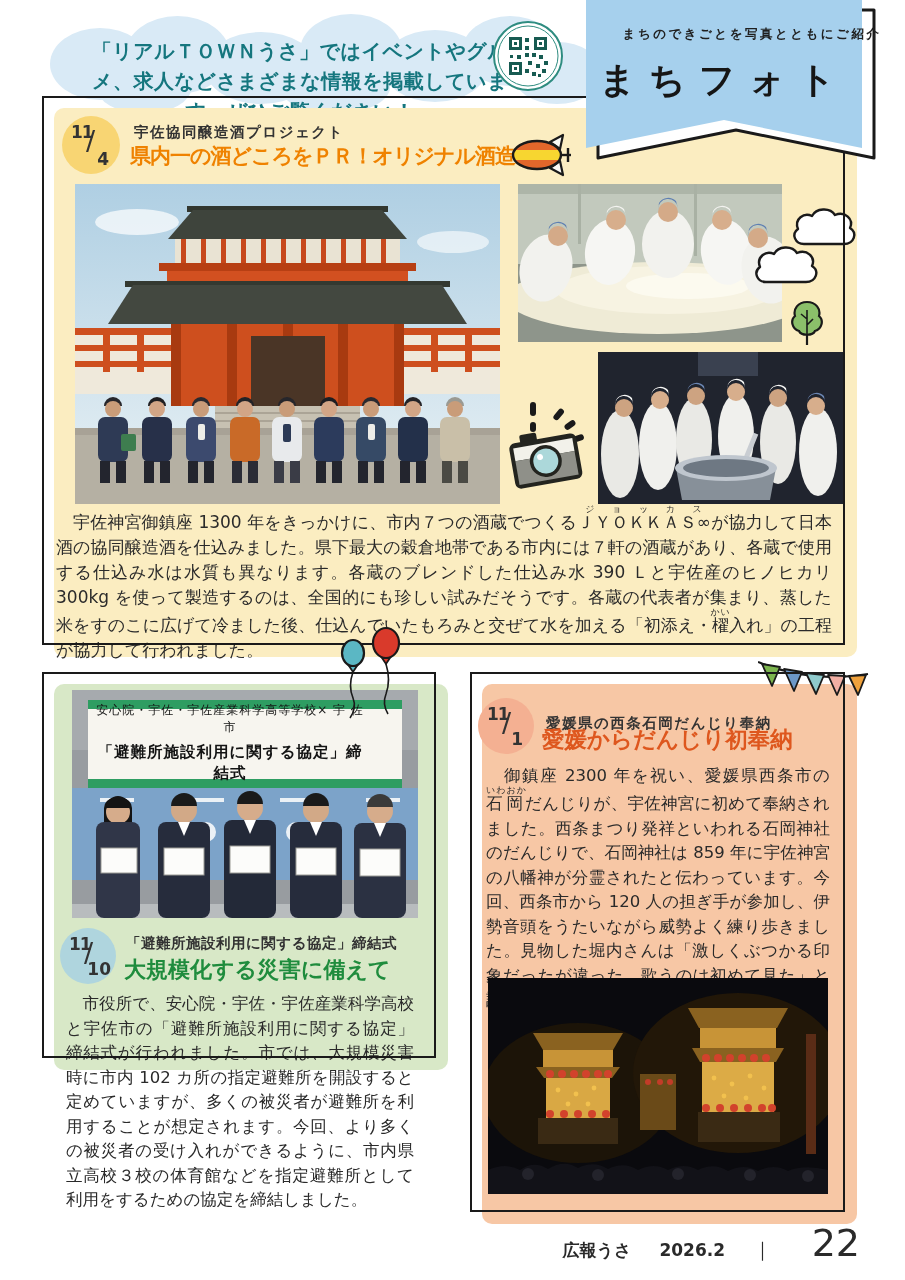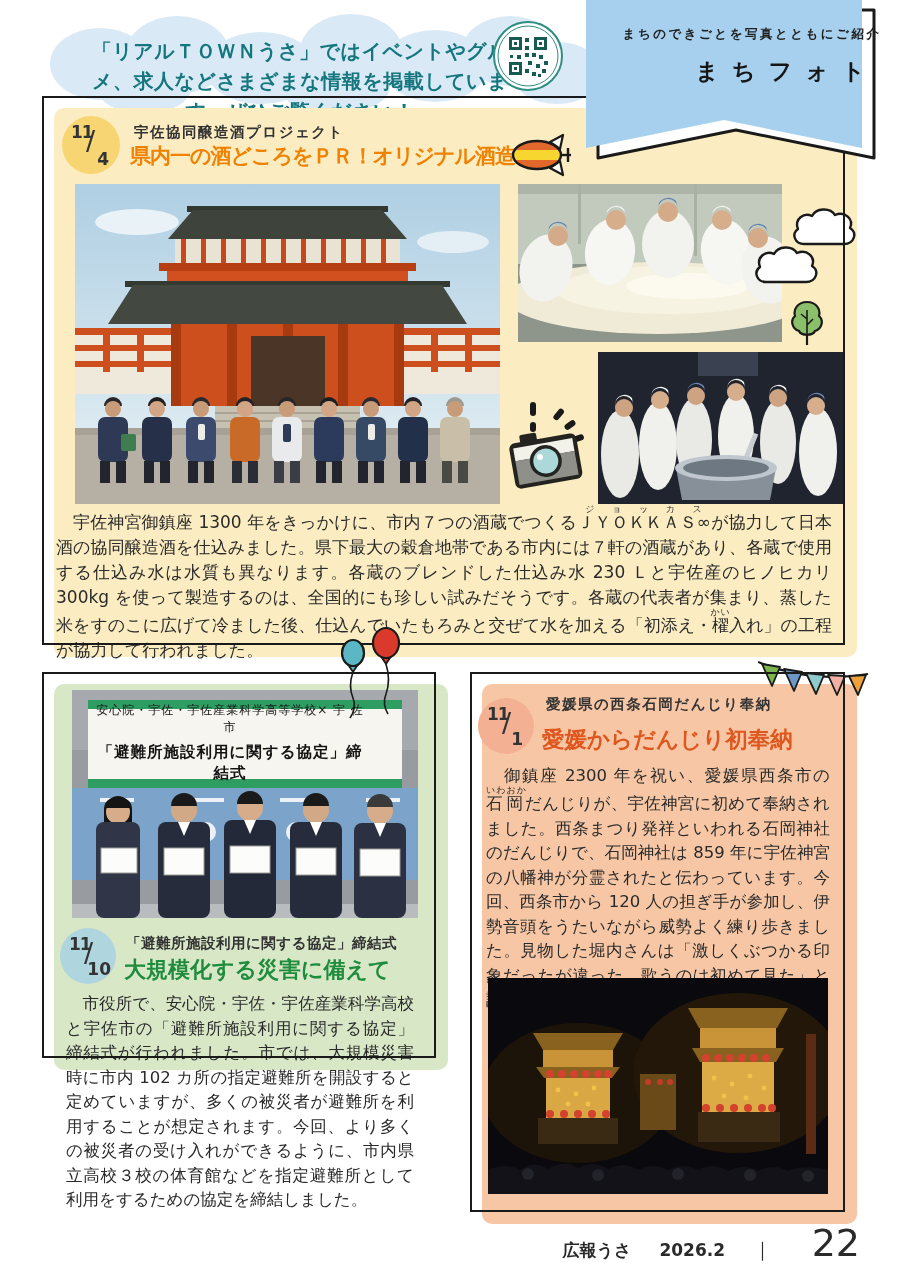--- a/index.html
+++ b/index.html
@@ -7,21 +7,21 @@
         font-family:"DejaVu Sans",sans-serif;color:#222;}
   .abs{position:absolute;}
   
   .blob{position:absolute;background:#D9EAF6;border-radius:50%;}
   .promo{position:absolute;left:75px;top:36px;width:450px;font-size:20px;font-weight:bold;
          color:#15767E;line-height:1.5;letter-spacing:0.5px;text-align:center;}
   
   .ribbon{position:absolute;left:586px;top:0;width:300px;height:180px;z-index:6;}
   .ribbon-tag{position:absolute;left:0;top:26px;width:332px;text-align:center;font-size:12.5px;
               font-weight:bold;letter-spacing:2.5px;color:#1F1F1F;}
-  .ribbon-title{position:absolute;left:16px;top:56px;width:276px;text-align:right;font-size:23px;
+  .ribbon-title{position:absolute;left:0;top:56px;width:276px;text-align:left;font-size:36px;
               font-weight:bold;letter-spacing:13px;text-indent:13px;color:#161616;}
   
   .panel{position:absolute;}
   .panel .fill{position:absolute;left:12px;top:12px;width:100%;height:100%;border-radius:10px;z-index:0;}
   .panel .bord{position:absolute;left:0;top:0;width:100%;height:100%;border:2.5px solid #1A1A1A;
                box-sizing:border-box;z-index:3;pointer-events:none;}
   .panel .content{position:absolute;left:0;top:0;width:100%;height:100%;z-index:2;}
   
   .date-circle{position:absolute;border-radius:50%;color:#333;font-weight:bold;}
   .dc-m{position:absolute;top:6px;left:9px;font-size:17px;letter-spacing:-1px;}
@@ -350,21 +350,21 @@
               <path d="M209,52 a9,9 0 0 1 18,-2 l-1,-6 a10,10 0 0 0 -16,2 Z" fill="#6C87B4"></path>
           </g>
           <rect x="148" y="80" width="5" height="40" fill="#C9CDD2" transform="rotate(22 150 100)"></rect>
           <path d="M78,116 L84,148 L172,148 L178,116 Z" fill="#879099"></path>
           <ellipse cx="128" cy="116" rx="51" ry="13" fill="#BFC6CE"></ellipse>
           <ellipse cx="128" cy="116" rx="43" ry="9" fill="#6E7883"></ellipse>
         </svg>
       </div>
 
       <div class="body-txt" style="left:14px;top:408px;width:776px;font-size:17px;line-height:25px;">
-        <span>　宇佐神宮御鎮座 1300 年をきっかけに、市内７つの酒蔵でつくる</span><ruby><span>ＪＹＯＫＫＡＳ∞</span><rt>ジョッカス</rt></ruby><span>が協力して日本酒の協同醸造酒を仕込みました。県下最大の穀倉地帯である市内には７軒の酒蔵があり、各蔵で使用する仕込み水は水質も異なります。各蔵のブレンドした仕込み水 230 Ｌと宇佐産のヒノヒカリ 300kg を使って製造するのは、全国的にも珍しい試みだそうです。各蔵の代表者が集まり、蒸した米をすのこに広げて冷ました後、仕込んでいたもろみと交ぜて水を加える「初添え・</span><ruby><span>櫂</span><rt>かい</rt></ruby><span>入れ」の工程が協力して行われました。</span>
+        <span>　宇佐神宮御鎮座 1300 年をきっかけに、市内７つの酒蔵でつくる</span><ruby><span>ＪＹＯＫＫＡＳ∞</span><rt>ジョッカス</rt></ruby><span>が協力して日本酒の協同醸造酒を仕込みました。県下最大の穀倉地帯である市内には７軒の酒蔵があり、各蔵で使用する仕込み水は水質も異なります。各蔵のブレンドした仕込み水 390 Ｌと宇佐産のヒノヒカリ 300kg を使って製造するのは、全国的にも珍しい試みだそうです。各蔵の代表者が集まり、蒸した米をすのこに広げて冷ました後、仕込んでいたもろみと交ぜて水を加える「初添え・</span><ruby><span>櫂</span><rt>かい</rt></ruby><span>入れ」の工程が協力して行われました。</span>
       </div>
     </div>
     <div class="bord"></div>
   </div>
 
   <div class="ribbon">
     <svg width="300" height="180" viewBox="0 0 300 180" style="position:absolute;left:0;top:0;">
       <path d="M12,10 H288 V158 L150,130 L12,158 Z" fill="#FFFFFF" stroke="#1A1A1A" stroke-width="3" stroke-linejoin="round"></path>
       <path d="M0,0 H276 V148 L138,120 L0,148 Z" fill="#A6D0ED"></path>
     </svg>
@@ -477,21 +477,21 @@
           <polygon points="70,19 87,20 79,39" fill="#F2AFA4" stroke="#1A1A1A" stroke-width="1.8" stroke-linejoin="round"></polygon>
           <polygon points="91,20 108,19 100,39" fill="#EFA13C" stroke="#1A1A1A" stroke-width="1.8" stroke-linejoin="round"></polygon>
         </svg>
       </div>
 
       <div class="date-circle" style="left:8px;top:26px;width:56px;height:56px;background:#F4B092;">
         <span class="dc-m">11</span>
         <span class="dc-s">/</span>
         <span class="dc-d">1</span>
       </div>
-      <div class="kicker" style="left:76px;top:23px;">愛媛県の西条石岡だんじり奉納</div>
+      <div class="kicker" style="left:76px;top:42px;">愛媛県の西条石岡だんじり奉納</div>
       <div class="a-title" style="left:72px;top:52px;font-size:22.5px;color:#DE571E;">愛媛からだんじり初奉納</div>
 
       <div class="body-txt" style="left:16px;top:92px;width:344px;font-size:16.5px;line-height:24.5px;">
         <span>　御鎮座 2300 年を祝い、愛媛県西条市の</span><ruby><span>石岡</span><rt>いわおか</rt></ruby><span>だんじりが、宇佐神宮に初めて奉納されました。西条まつり発祥といわれる石岡神社のだんじりで、石岡神社は 859 年に宇佐神宮の八幡神が分霊されたと伝わっています。今回、西条市から 120 人の担ぎ手が参加し、伊勢音頭をうたいながら威勢よく練り歩きました。見物した堀内さんは「激しくぶつかる印象だったが違った。歌うのは初めて見た」と話していました。</span>
       </div>
 
       <div class="photo" style="left:18px;top:306px;width:340px;height:216px;">
         <svg width="340" height="216" viewBox="0 0 340 216">
           <rect width="340" height="216" fill="#0A0A0E"></rect>
           <ellipse cx="90" cy="115" rx="95" ry="70" fill="#1C1408"></ellipse>

